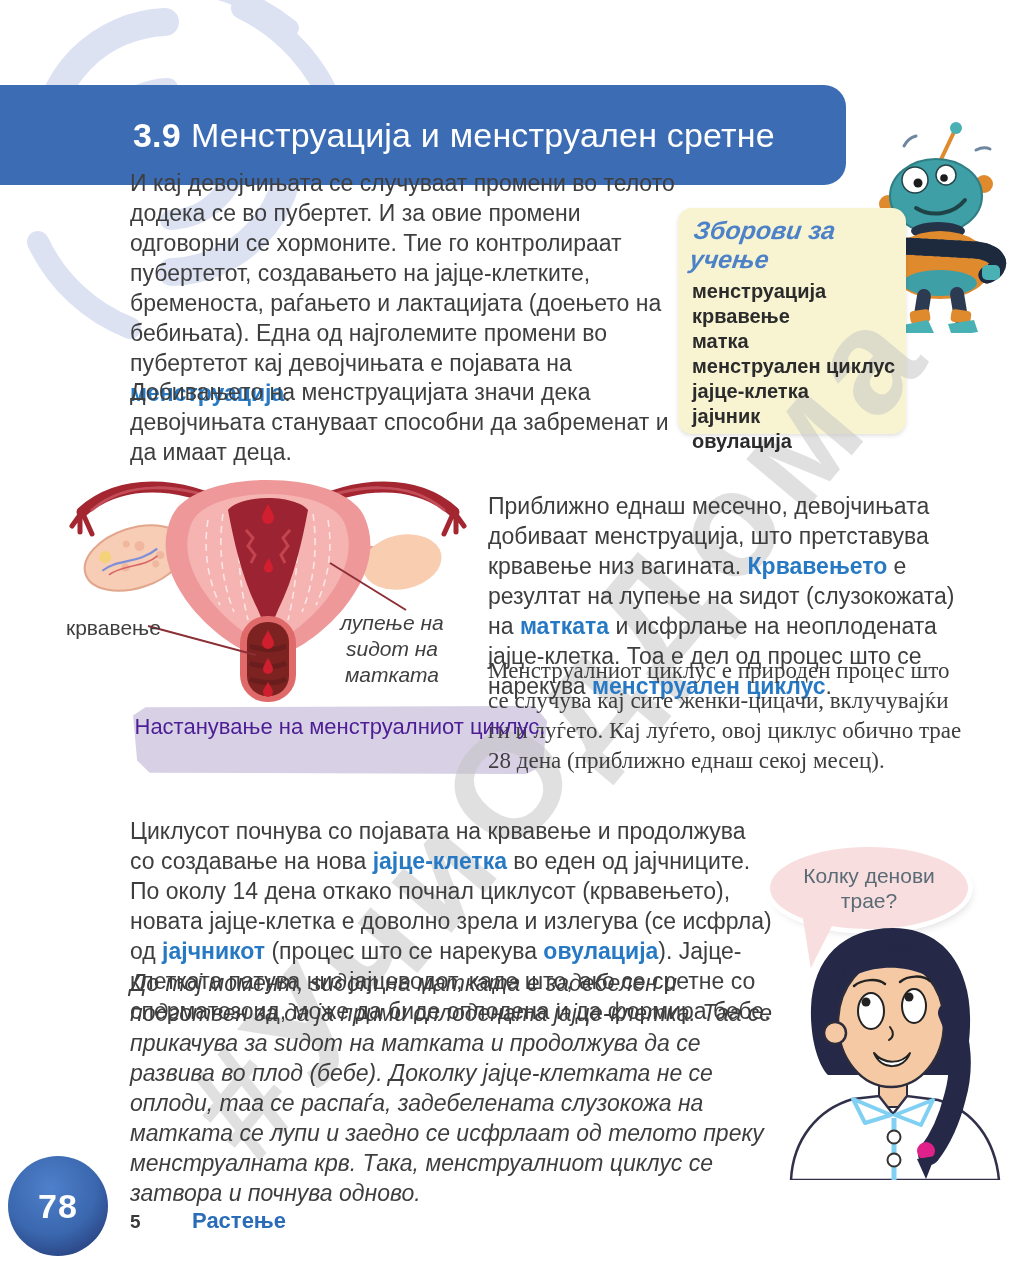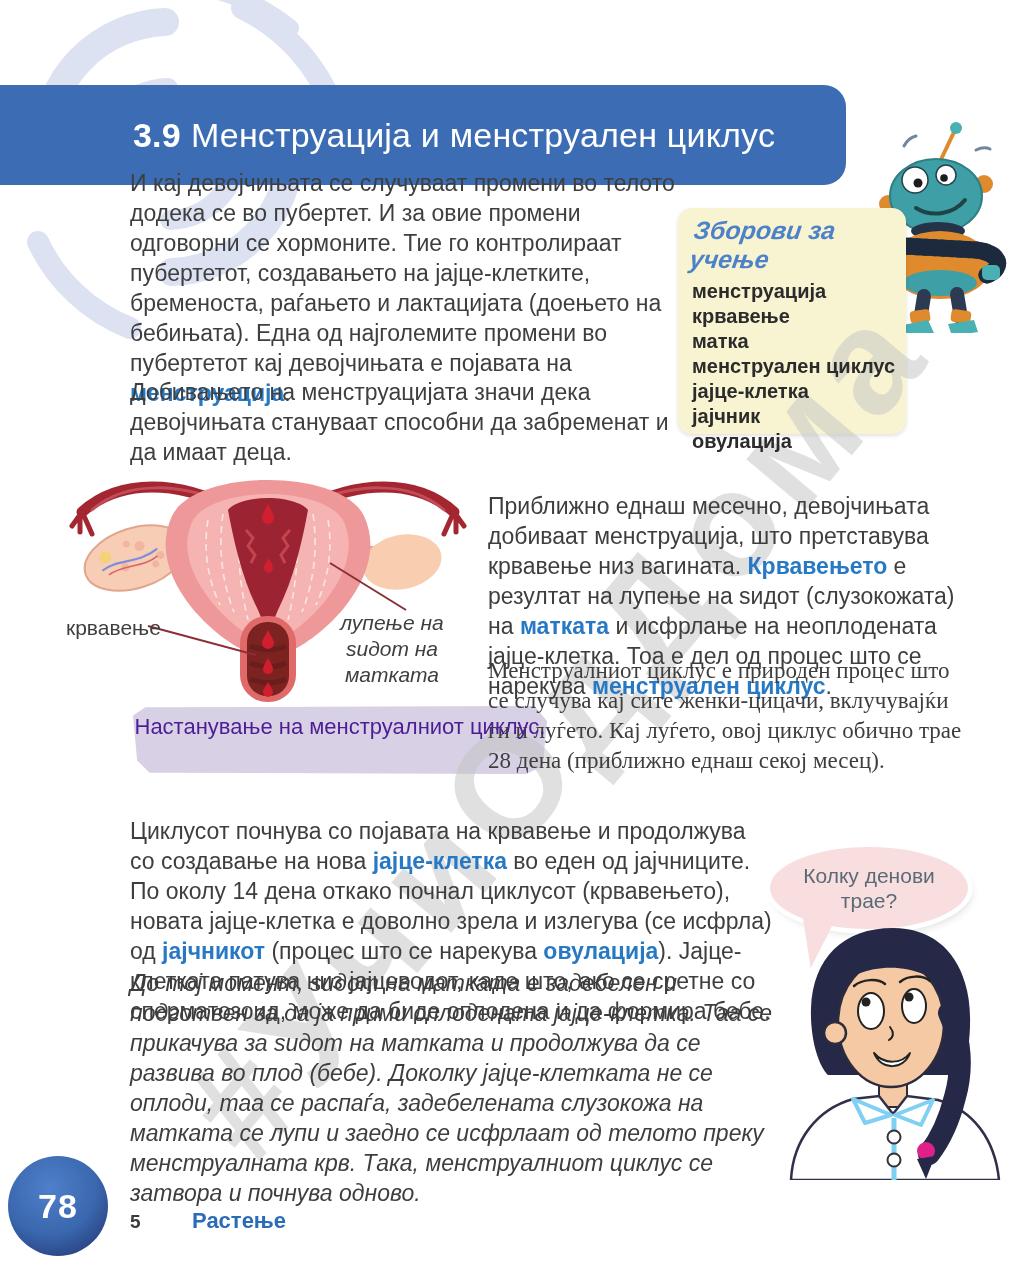--- a/index.html
+++ b/index.html
@@ -92,21 +92,21 @@
       <path d="M 252 28 A 185 185 0 0 1 345 132" stroke-width="22"></path>
       <path d="M 48 262 A 170 170 0 0 0 140 348" stroke-width="22"></path>
       <path d="M 218 8 A 210 210 0 0 1 300 48" stroke-width="18"></path>
     </g>
   </svg>
 
   <div class="abs watermark z2">#УчиОдДома</div>
 
   <div class="abs header-bar z3">
     <div class="header-title">
-      <span class="header-num">3.9</span><span>Менструација и менструален циклус</span>
+      <span class="header-num">3.9</span><span>Менструација и менструален сретне</span>
     </div>
   </div>
 
   <svg class="abs z1" style="left:848px;top:118px" width="168" height="215" viewBox="0 0 168 215">
     <line x1="88" y1="52" x2="107" y2="12" stroke="#e08a2e" stroke-width="4" stroke-linecap="round"></line>
     <circle cx="108" cy="10" r="6" fill="#49b0b4"></circle>
     <path d="M 56 28 q 4 -8 12 -10" stroke="#6f86a0" stroke-width="3" fill="none" stroke-linecap="round"></path>
     <path d="M 128 32 q 8 -4 14 -1" stroke="#6f86a0" stroke-width="3" fill="none" stroke-linecap="round"></path>
     <circle cx="40" cy="86" r="9" fill="#e08a2e"></circle>
     <circle cx="136" cy="66" r="9" fill="#e08a2e"></circle>

